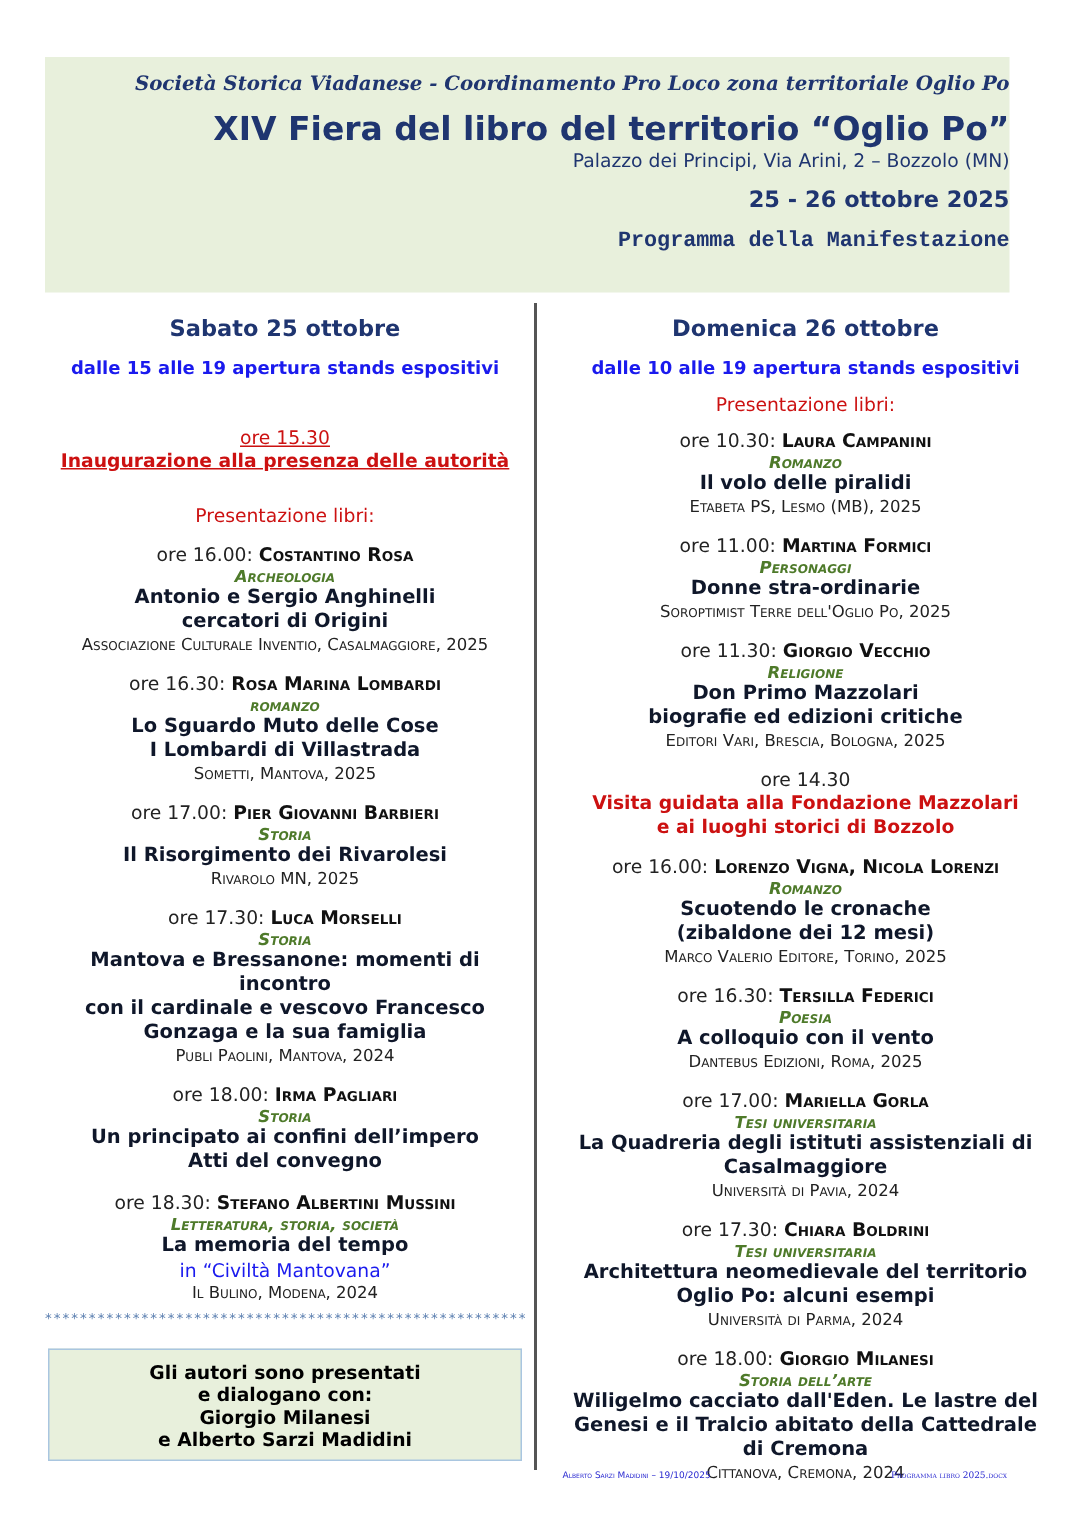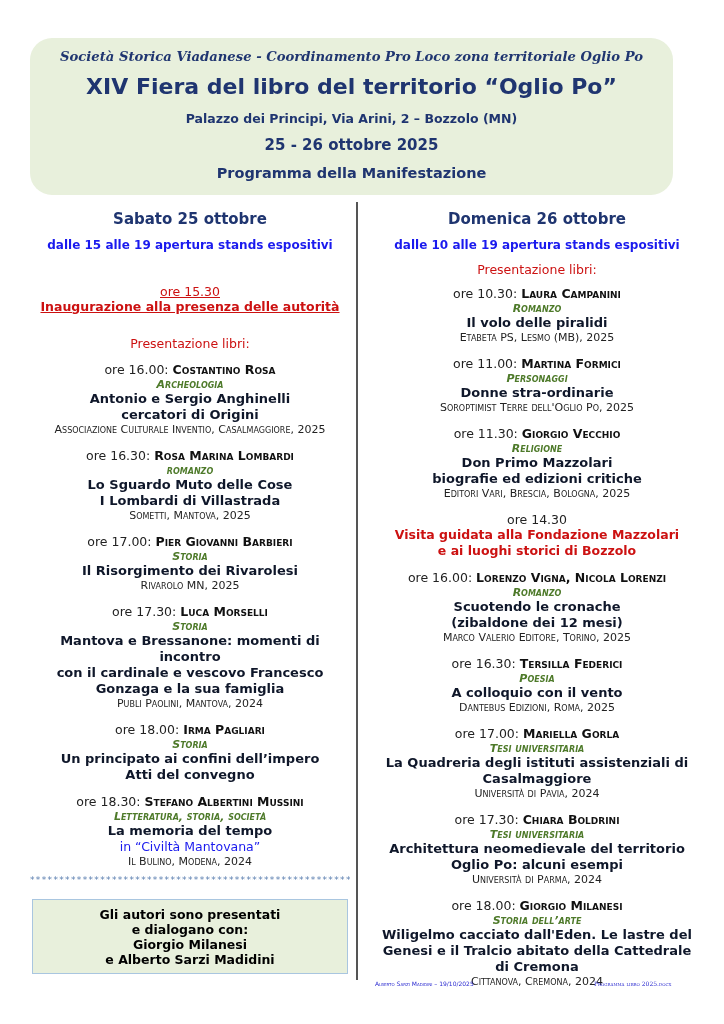--- a/index.html
+++ b/index.html
@@ -1,25 +1,25 @@
 <!DOCTYPE html>
 <html><head>
   <meta charset="utf-8">
   <style>
     html, body { margin: 0; padding: 0; background: #ffffff; }
     body { width: 724px; height: 1024px; position: relative; overflow: hidden;
            font-family: "DejaVu Sans", sans-serif; color: #111; }
     .header { position: absolute; left: 30px; top: 38px; width: 643px; height: 157px;
-              background: #e8f0dc; text-align: center; border-radius: 22px; }
+              background: #e8f0dc; text-align: right; }
     .h-org { font-family: "DejaVu Serif", serif; font-style: italic; font-weight: bold;
              color: #1f3570; font-size: 13.2px; margin-top: 11px; }
     .h-title { color: #1f3570; font-weight: bold; font-size: 22px; margin-top: 10px; }
-    .h-venue { color: #1f3570; font-weight: bold; font-size: 12.5px; margin-top: 12px; }
+    .h-venue { color: #1f3570; font-weight: normal; font-size: 12.5px; }
     .h-dates { color: #1f3570; font-weight: bold; font-size: 15px; margin-top: 10px; }
-    .h-prog { color: #1f3570; font-weight: bold; font-size: 14.5px; margin-top: 11px; }
+    .h-prog { color: #1f3570; font-weight: bold; font-size: 14.5px; margin-top: 11px; font-family: Liberation Mono, monospace; }
 
     .divider { position: absolute; left: 356px; top: 202px; width: 2px; height: 778px; background: #555; }
 
     .col { position: absolute; text-align: center; }
     .col-left { left: 30px; top: 210px; width: 320px; }
     .col-right { left: 362px; top: 210px; width: 350px; }
 
     .day-title { color: #1f3570; font-weight: bold; font-size: 15px; }
     .stands { color: #1a1aee; font-weight: bold; font-size: 12px; margin-top: 10px; }
     .pres-label { color: #cc1111; font-weight: normal; font-size: 12.5px; }

